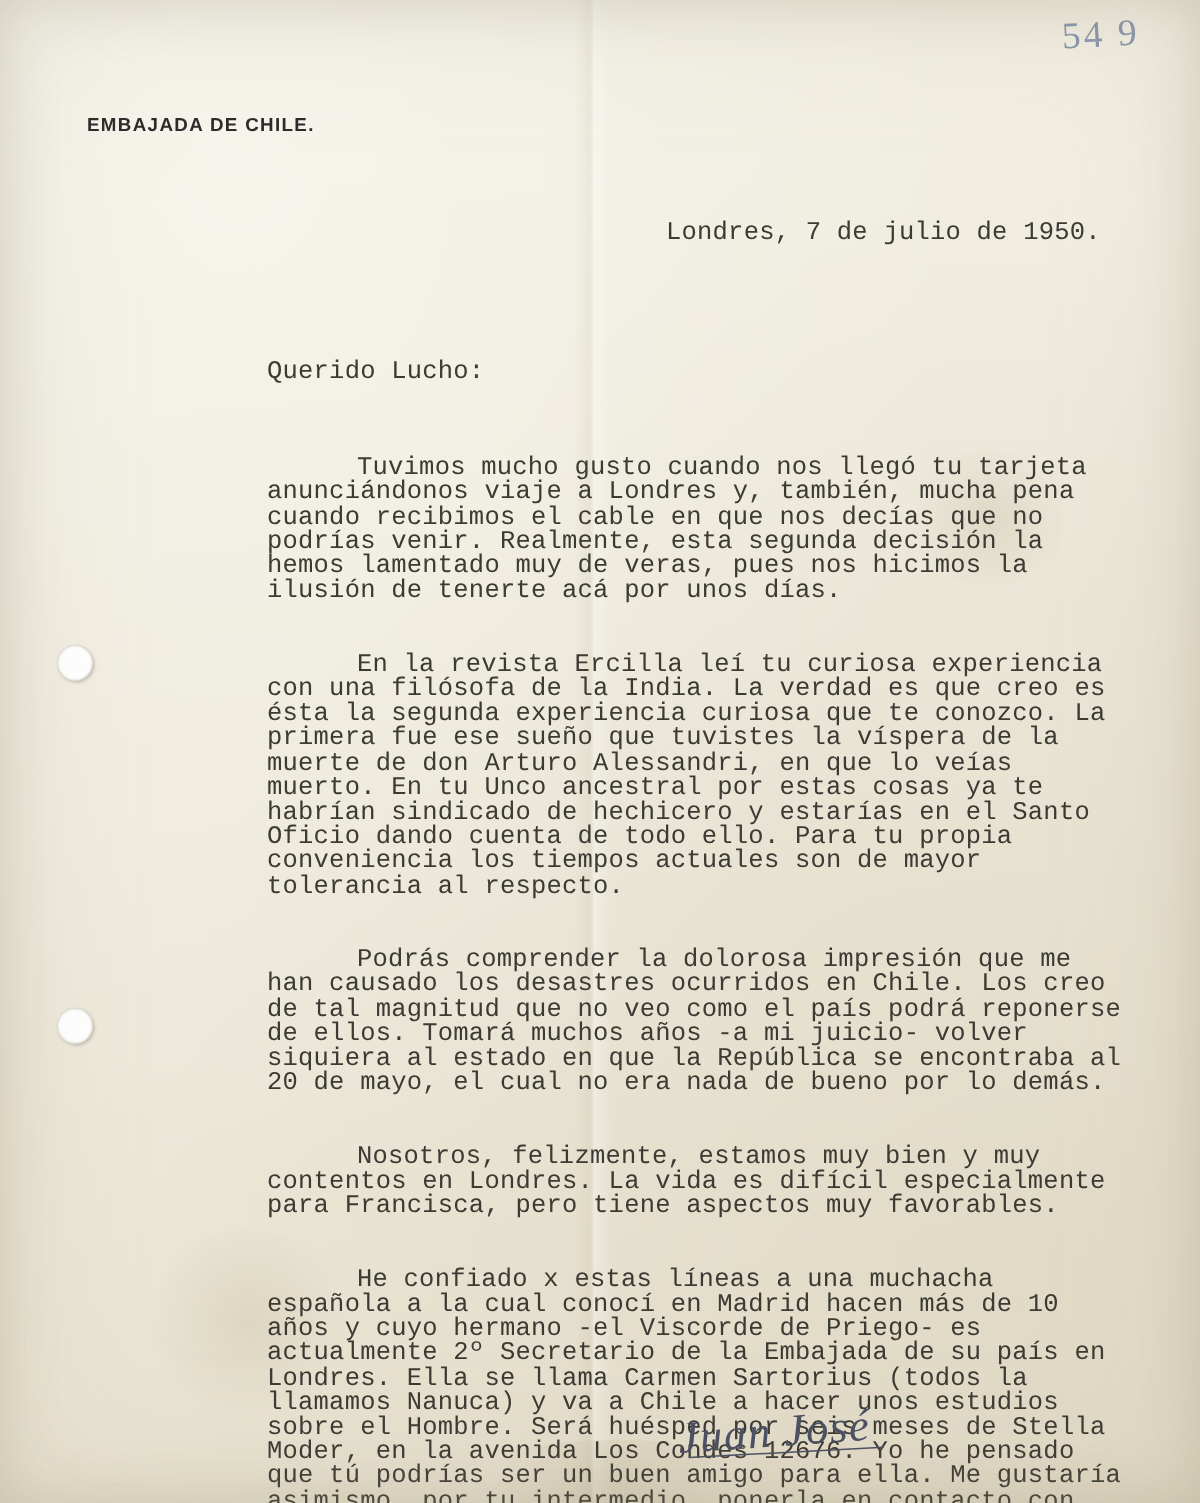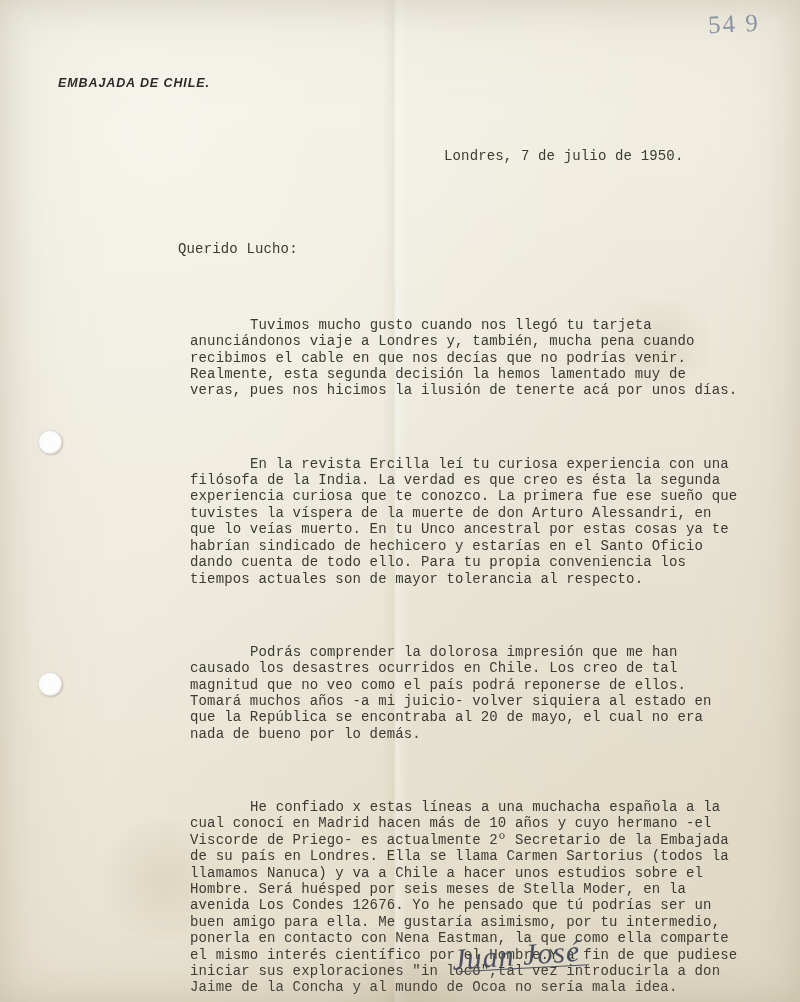--- a/index.html
+++ b/index.html
@@ -69,26 +69,25 @@
 
   .letterhead {
     position: absolute;
     top: 76px;
     left: 58px;
     font-family: "Liberation Sans", sans-serif;
     font-weight: bold;
     font-size: 12.5px;
     letter-spacing: 0.9px;
     color: #2b2b2b;
-    font-style: italic;
   }
 
   .typed {
     font-family: "Liberation Mono", monospace;
-    font-size: 14px;
+    font-size: 17px;
     line-height: 16.4px;
     color: #3b3a33;
     letter-spacing: 0.15px;
   }
 
   .dateline {
     position: absolute;
     top: 148px;
     left: 444px;
   }
@@ -106,21 +105,21 @@
   }
   .body-text {
     position: absolute;
     top: 272px;
     left: 178px;
     width: 576px;
     white-space: pre-wrap;
     text-align: left;
   }
   .body-text p {
-    margin: 12px;
+    margin: 0;
     text-indent: 60px;
     white-space: pre-wrap;
   }
   .signature {
     position: absolute;
     top: 938px;
     left: 452px;
     font-family: "Liberation Serif", serif;
     font-style: italic;
     font-size: 30px;
@@ -167,20 +166,21 @@
 
   <div class="typed dateline">Londres, 7 de julio de 1950.</div>
 
 
   <div class="typed salutation">Querido Lucho:</div>
 
   <div class="typed body-text">
     <p>Tuvimos mucho gusto cuando nos llegó tu tarjeta anunciándonos viaje a Londres y, también, mucha pena cuando recibimos el cable en que nos decías que no podrías venir. Realmente, esta segunda decisión la hemos lamentado muy de veras, pues nos hicimos la ilusión de tenerte acá por unos días.</p>
     <p>En la revista Ercilla leí tu curiosa experiencia con una filósofa de la India. La verdad es que creo es ésta la segunda experiencia curiosa que te conozco. La primera fue ese sueño que tuvistes la víspera de la muerte de don Arturo Alessandri, en que lo veías muerto. En tu Unco ancestral por estas cosas ya te habrían sindicado de hechicero y estarías en el Santo Oficio dando cuenta de todo ello. Para tu propia conveniencia los tiempos actuales son de mayor tolerancia al respecto.</p>
     <p>Podrás comprender la dolorosa impresión que me han causado los desastres ocurridos en Chile. Los creo de tal magnitud que no veo como el país podrá reponerse de ellos. Tomará muchos años -a mi juicio- volver siquiera al estado en que la República se encontraba al 20 de mayo, el cual no era nada de bueno por lo demás.</p>
+    <p>Nosotros, felizmente, estamos muy bien y muy contentos en Londres. La vida es difícil especialmente para Francisca, pero tiene aspectos muy favorables.</p>
     <p>He confiado x estas líneas a una muchacha española a la cual conocí en Madrid hacen más de 10 años y cuyo hermano -el Viscorde de Priego- es actualmente 2º Secretario de la Embajada de su país en Londres. Ella se llama Carmen Sartorius (todos la llamamos Nanuca) y va a Chile a hacer unos estudios sobre el Hombre. Será huésped por seis meses de Stella Moder, en la avenida Los Condes 12676. Yo he pensado que tú podrías ser un buen amigo para ella. Me gustaría asimismo, por tu intermedio, ponerla en contacto con Nena Eastman, la que como ella comparte el mismo interés científico por el Hombre.Y a fin de que pudiese iniciar sus exploraciones "in loco",tal vez introducirla a don Jaime de la Concha y al mundo de Ocoa no sería mala idea.</p>
     <p>Mi querido Lucho: saluda en nombre nuestro a tu madre y tú recibe de ambos un abrazo muy estrecho.</p>
   </div>
 
   <div class="signature">
     <span>Juan José</span>
     <span class="underline"></span>
   </div>
 
 </div>

